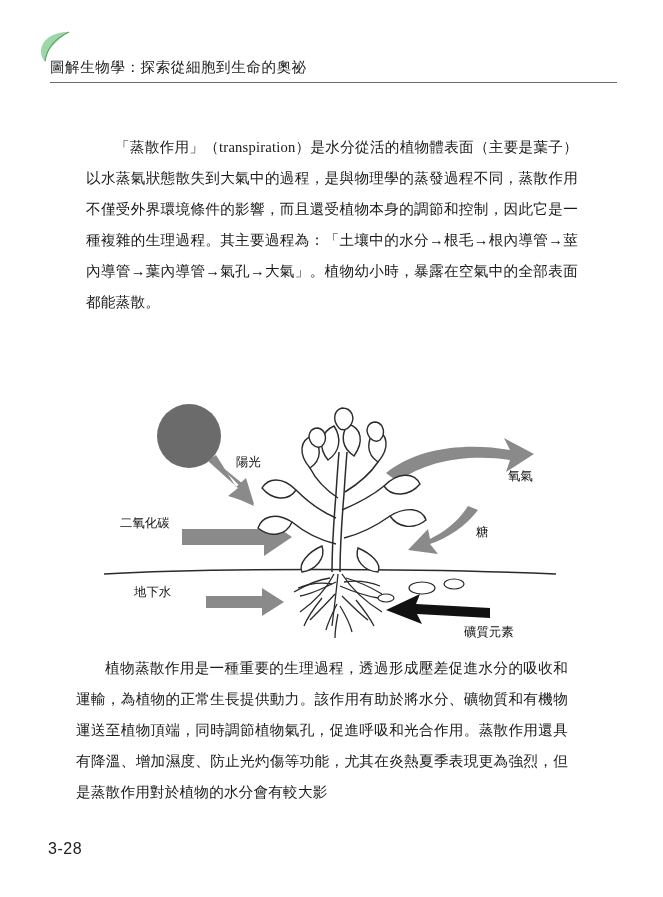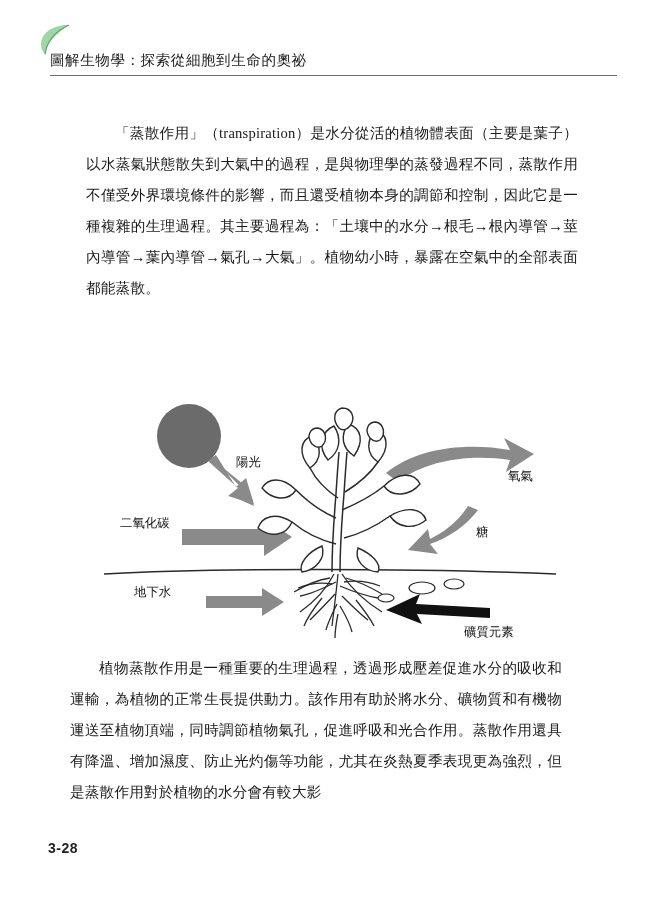--- a/index.html
+++ b/index.html
@@ -16,21 +16,21 @@
     width: 663px;
     height: 897px;
     background: #ffffff;
     overflow: hidden;
   }
 
   
   .header {
     position: absolute;
     left: 0;
-    top: 3px;
+    top: 10px;
     width: 663px;
     height: 78px;
   }
   .header-leaf {
     position: absolute;
     left: 38px;
     top: 20px;
     width: 34px;
     height: 34px;
   }
@@ -49,21 +49,21 @@
     top: 72px;
     width: 567px;
     height: 1px;
     background: #6a6a6a;
   }
 
   
   .content {
     position: absolute;
     left: 86px;
-    top: 118px;
+    top: 132px;
     width: 492px;
   }
   .para {
     font-size: 14.6px;
     line-height: 31px;
     text-align: justify;
     text-justify: inter-character;
     letter-spacing: 0.2px;
     margin: 0 0 2px 0;
   }
@@ -79,35 +79,34 @@
     width: 492px;
     height: 250px;
     text-align: center;
   }
   .figure svg {
     display: block;
   }
 
   .para-block-2 {
     position: absolute;
-    left: 70px;
+    left: 76px;
     top: 653px;
     width: 492px;
   }
 
   
   .footer-page {
     position: absolute;
     left: 48px;
     top: 840px;
-    font-size: 14px;
+    font-size: 16px;
     font-family: "Liberation Sans", sans-serif;
     color: #222;
     letter-spacing: 0.5px;
-    font-weight: bold;
   }
 
   .fig-label {
     font-family: "Liberation Serif", serif;
     font-size: 12.4px;
     fill: #111111;
   }
 </style>
 </head>
 <body>

